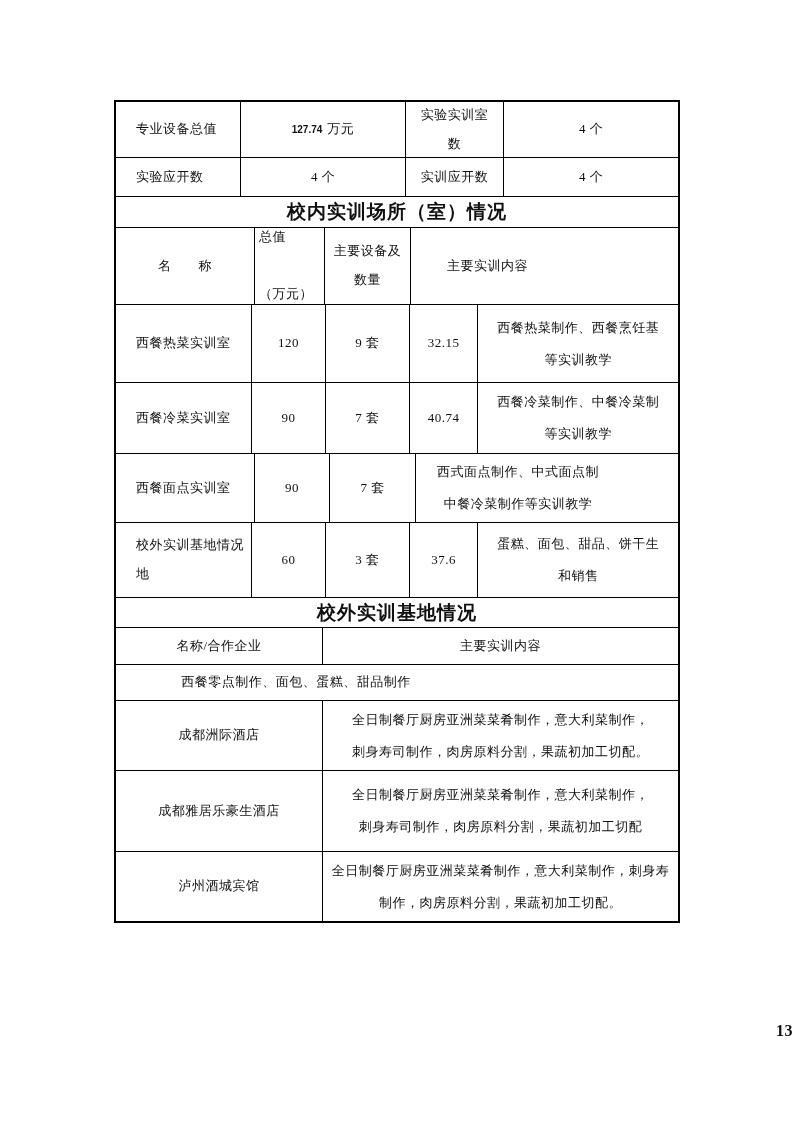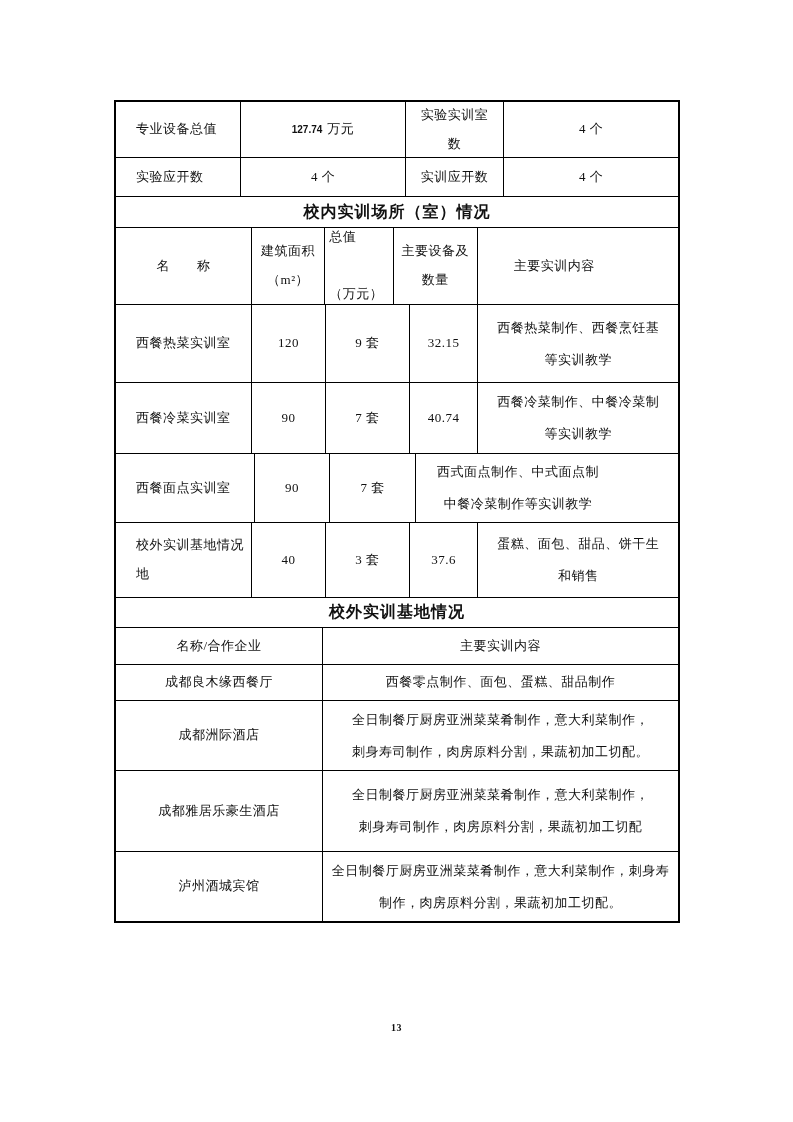--- a/index.html
+++ b/index.html
@@ -29,40 +29,40 @@
     overflow:hidden;
   }
   .cell.end{border-right:none;}
   .cell.left{justify-content:flex-start;text-align:left;padding-left:20px;}
   .cell.pad-l{justify-content:flex-start;text-align:left;padding-left:4px;}
   .cell.indent{justify-content:flex-start;text-align:left;padding-left:36px;}
   .cell.lh-lg{line-height:2.45;}
   .sec-title{
     box-sizing:border-box;
     display:flex;align-items:center;justify-content:center;
-    font-weight:bold;font-size:16px;letter-spacing:1px;
+    font-weight:bold;font-size:19px;letter-spacing:1px;
     border-bottom:1px solid #000;
   }
   .num-bold{font-family:"Liberation Sans",sans-serif;font-weight:bold;font-size:10px;letter-spacing:0;}
   .unit{margin-left:5px;}
   
   .wA1{width:125px}.wA2{width:165px}.wA3{width:98px}.wA4{width:174px}
   
   .wB1{width:139px}.wB2{width:75px}.wB3{width:86px}.wB4{width:70px}.wB5{width:204px}
   
   .wC1{width:210px}.wC2{width:360px}
   
   .hA1{height:56px}.hA2{height:39px}
   .hS1{height:31px}
   .hBH{height:77px}.hB1{height:78px}.hB2{height:71px}.hB3{height:69px}.hB4{height:75px}
   .hS2{height:30px}
   .hCH{height:37px}.hC1{height:36px}.hC2{height:70px}.hC3{height:81px}.hC4{height:69px}
   .page-number{
     position:absolute;left:0;top:1022px;width:100%;
-    text-align:center;font-size:10px;font-weight:bold;letter-spacing:0.5px;
+    text-align:right;font-size:16px;font-weight:bold;letter-spacing:0.5px;
   }
 </style>
 </head>
 <body>
 
 <div class="page">
 
   <div class="doc-table">
 
     <div class="row hA1">
@@ -80,22 +80,20 @@
       <div class="cell left wA1">实验应开数</div>
       <div class="cell wA2">4 个</div>
       <div class="cell wA3">实训应开数</div>
       <div class="cell wA4 end">4 个</div>
     </div>
 
     <div class="sec-title hS1">校内实训场所（室）情况</div>
 
     <div class="row hBH">
       <div class="cell wB1">名　　称</div>
-      <div class="cell wB2">建筑面积
-（m²）</div>
       <div class="cell pad-l wB4">总值
 
 （万元）</div>
       <div class="cell wB3">主要设备及
 数量</div>
       <div class="cell indent wB5 end">主要实训内容</div>
     </div>
 
     <div class="row hB1">
       <div class="cell left wB1">西餐热菜实训室</div>
@@ -119,36 +117,35 @@
       <div class="cell left wB1">西餐面点实训室</div>
       <div class="cell wB2">90</div>
       <div class="cell wB3">7 套</div>
       <div class="cell lh-lg wB5 end">西式面点制作、中式面点制
 中餐冷菜制作等实训教学</div>
     </div>
 
     <div class="row hB4">
       <div class="cell left wB1">校外实训基地情况
 地</div>
-      <div class="cell wB2">40</div>
+      <div class="cell wB2">60</div>
       <div class="cell wB3">3 套</div>
       <div class="cell wB4">37.6</div>
       <div class="cell lh-lg wB5 end">蛋糕、面包、甜品、饼干生
 和销售</div>
     </div>
 
     <div class="sec-title hS2">校外实训基地情况</div>
 
     <div class="row hCH">
       <div class="cell wC1">名称/合作企业</div>
       <div class="cell wC2 end">主要实训内容</div>
     </div>
 
     <div class="row hC1">
-      <div class="cell wC1">成都良木缘西餐厅</div>
       <div class="cell wC2 end">西餐零点制作、面包、蛋糕、甜品制作</div>
     </div>
 
     <div class="row hC2">
       <div class="cell wC1">成都洲际酒店</div>
       <div class="cell lh-lg wC2 end">全日制餐厅厨房亚洲菜菜肴制作，意大利菜制作，
 刺身寿司制作，肉房原料分割，果蔬初加工切配。</div>
     </div>
 
     <div class="row hC3">

